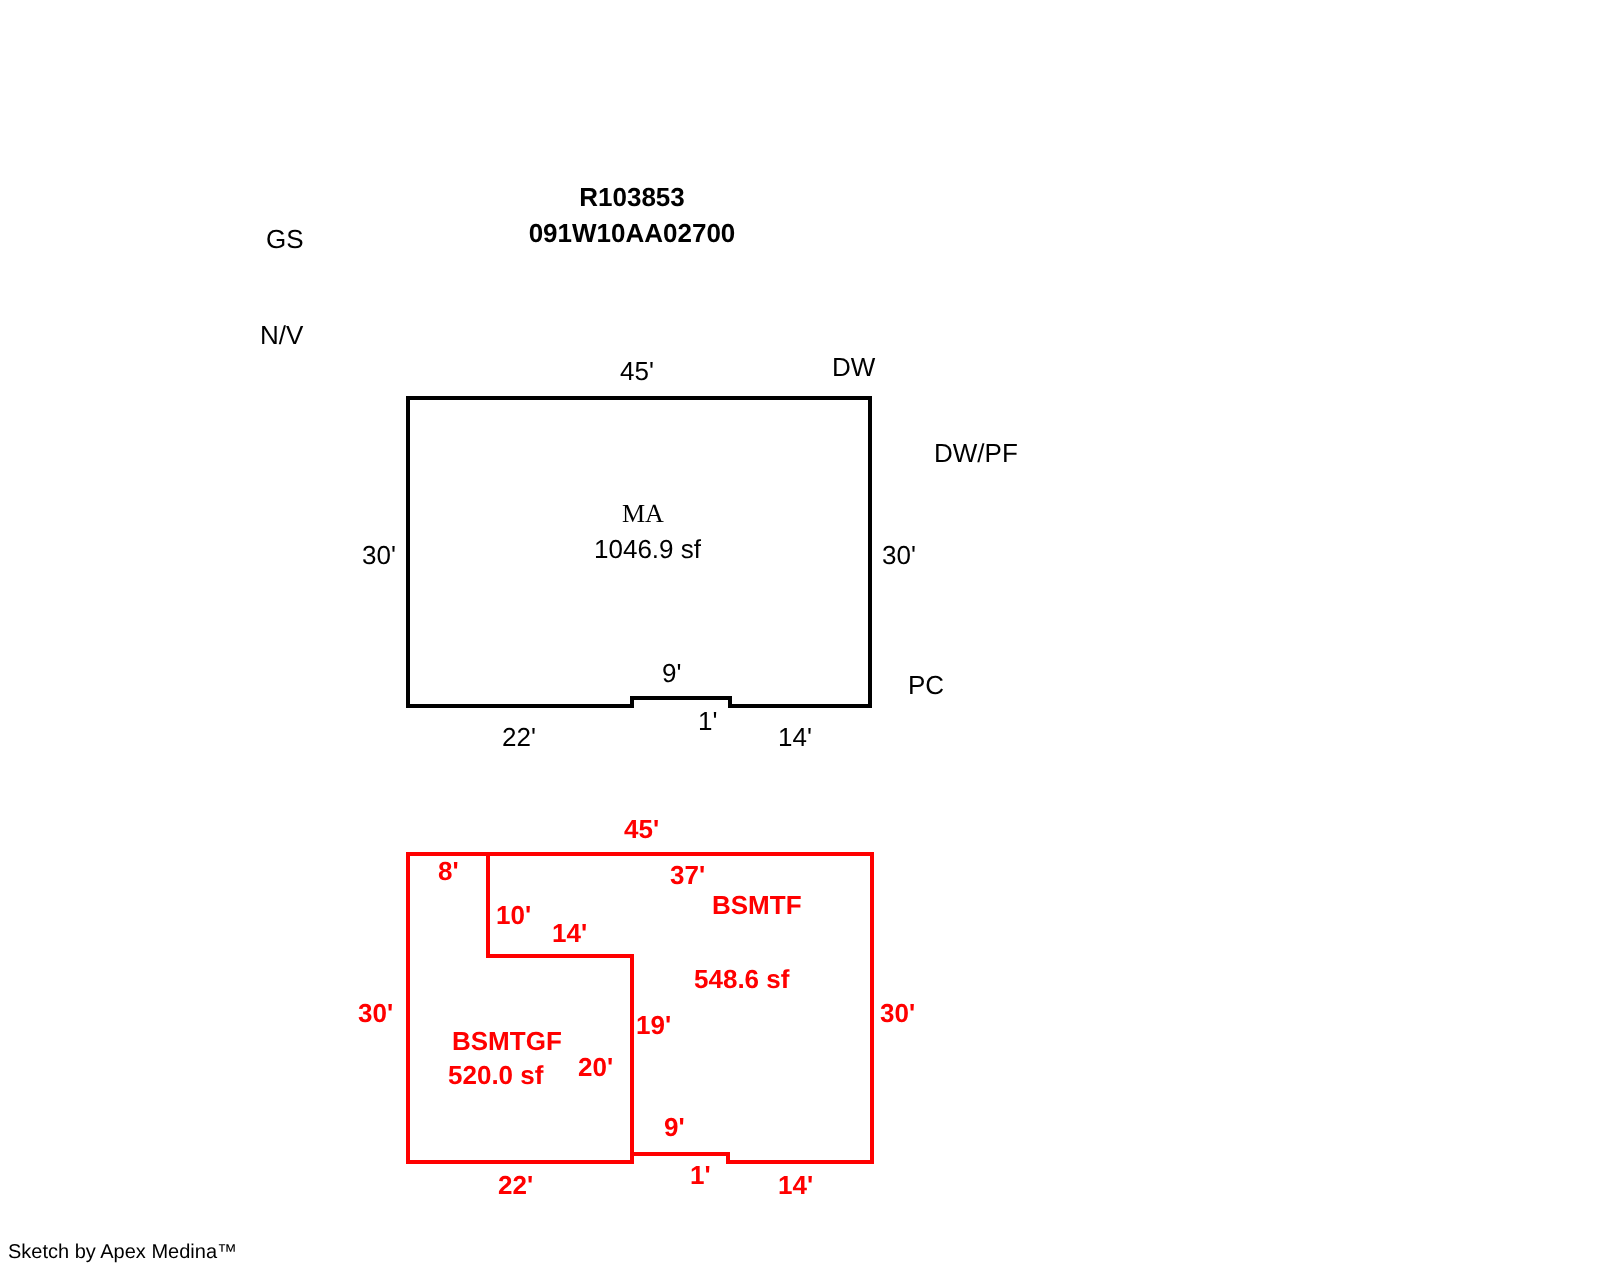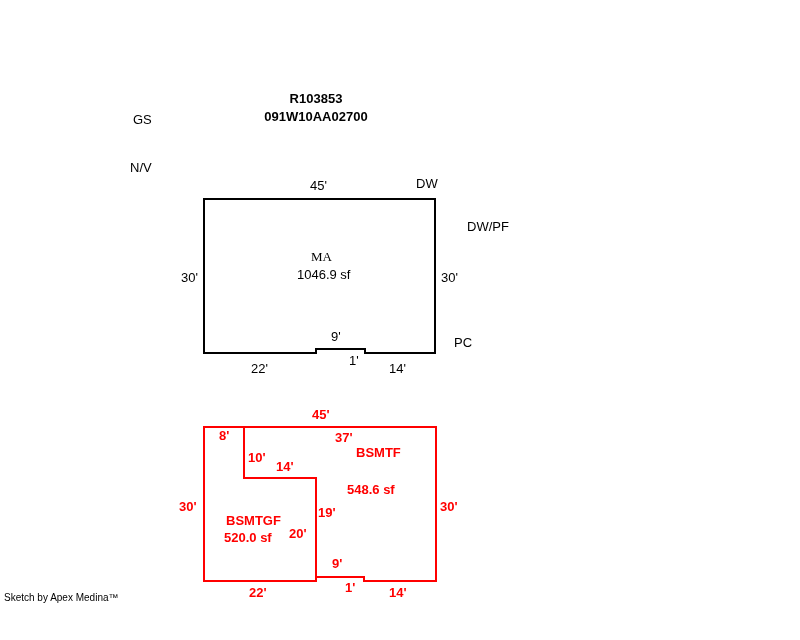--- a/index.html
+++ b/index.html
@@ -18,21 +18,21 @@
     font-size:13px;
     line-height:14px;
     color:#000000;
     white-space:nowrap;
   }
   .bold{font-weight:bold;}
   .red{color:#ff0000;font-weight:bold;}
   .center200{width:200px;text-align:center;}
   .footer-credit{
     position:absolute;
-    left:4px;top:592px;
+    left:4px;top:621px;
     font-size:10px;
     color:#000000;
     white-space:nowrap;
   }
 </style>
 </head>
 <body>
 
 <div class="canvas">
 

